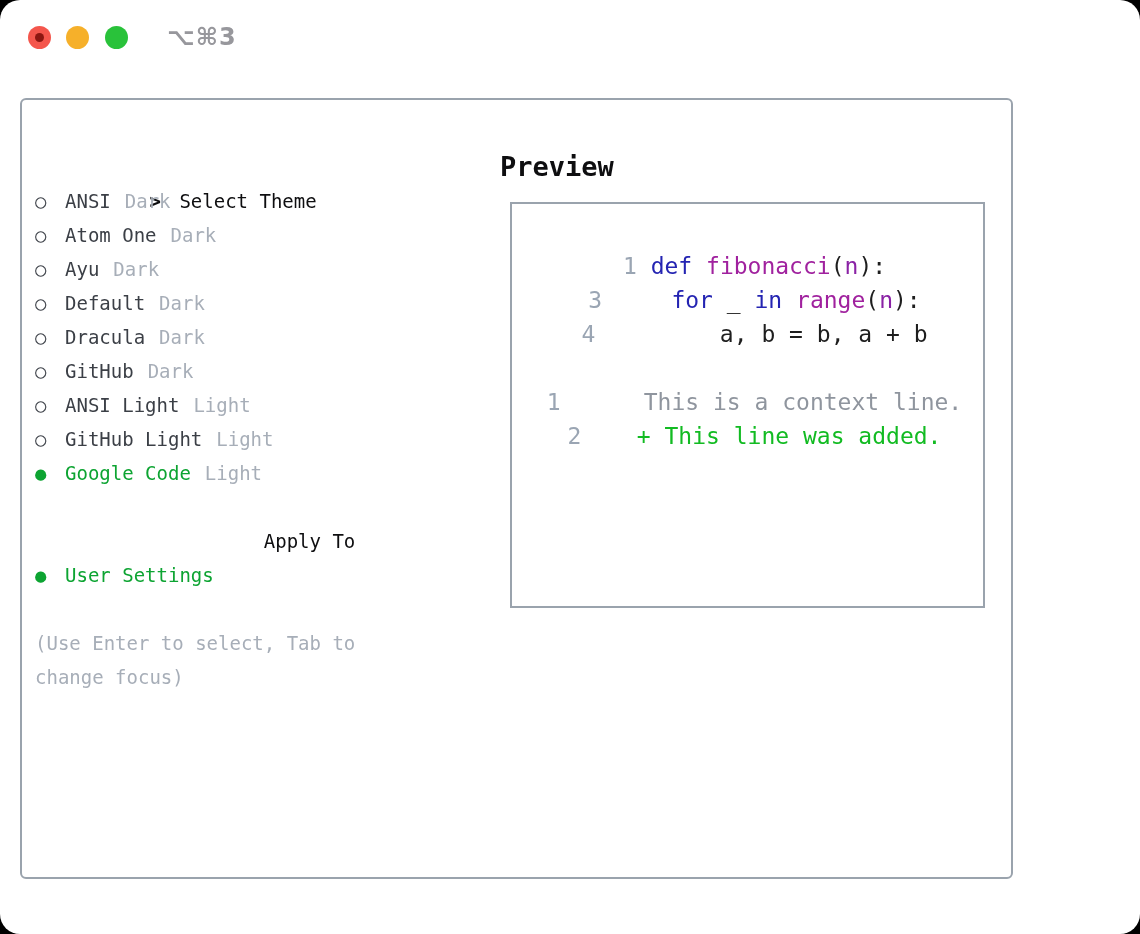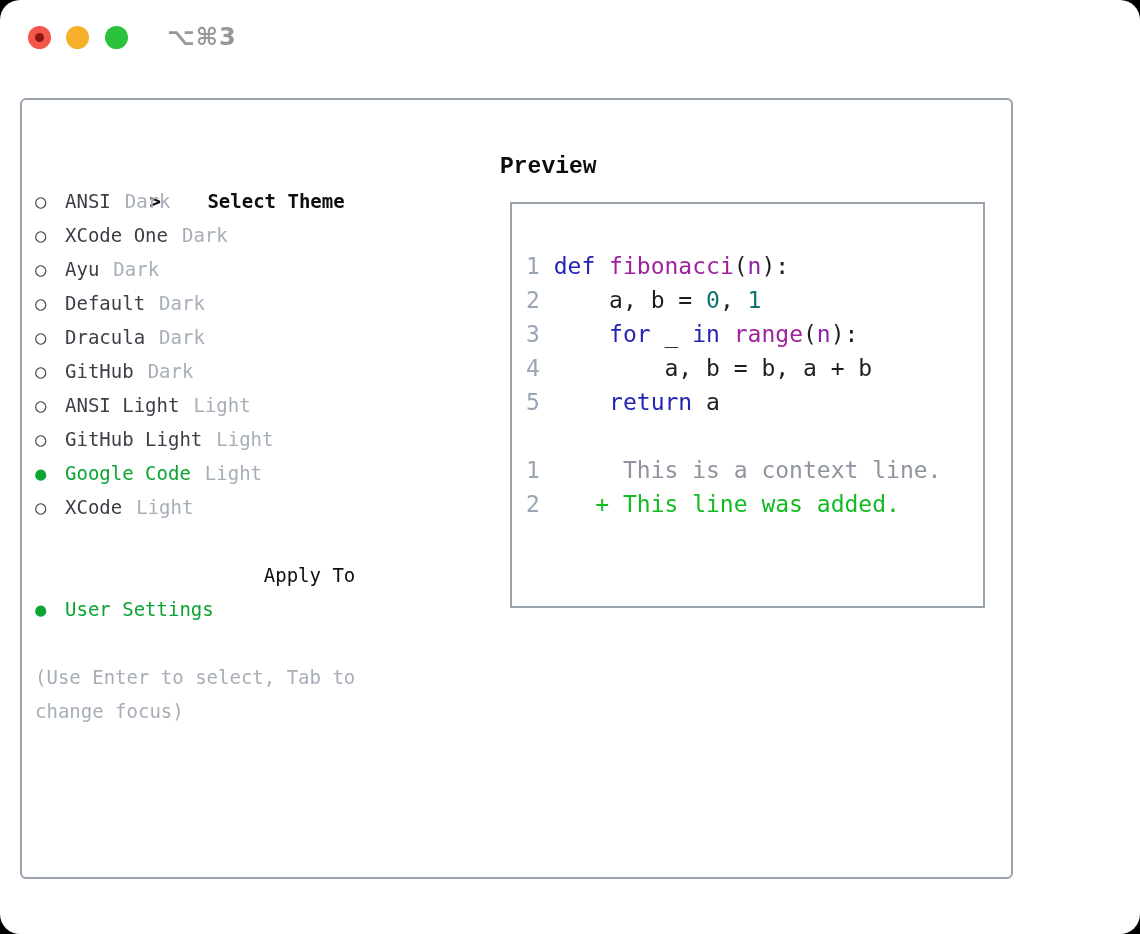--- a/index.html
+++ b/index.html
@@ -15,34 +15,34 @@
   .tl-green{left:105px;background:var(--tl-green);}
   .wtitle{position:absolute;left:167px;top:23px;font-family:"DejaVu Sans",sans-serif;
           font-size:24px;font-weight:600;color:var(--title-gray);letter-spacing:1px;}
   
   .panel{position:absolute;left:20px;top:98px;width:993px;height:781px;box-sizing:border-box;
          border:2px solid var(--border);border-radius:6px;background:#fff;}
   .leftcol{position:absolute;left:13px;top:50px;}
   .row{height:34px;line-height:34px;font-size:19px;white-space:pre;color:var(--name);}
   .pfx{display:inline-block;width:30px;color:var(--bullet);}
   .pfx.sel{color:var(--ui-green);}
-  .hdr{font-weight:bold;color:var(--header);margin-left:28px;}
+  .hdr{font-weight:normal;color:var(--header);}
   .bold{font-weight:bold;color:var(--header);}
   .nm{color:var(--name);}
   .nm.sel{color:var(--ui-green);}
   .variant{color:var(--muted);margin-left:14px;}
   .apply-hdr{color:var(--header);padding-left:30px;text-align:right;}
   .help{color:var(--muted);}
   .blank{height:34px;}
   
   .preview-hdr{position:absolute;left:478px;top:50px;height:34px;line-height:34px;
-               font-size:23px;font-weight:bold;color:var(--header);font-family:Liberation Mono, monospace;}
+               font-size:27px;font-weight:bold;color:var(--header);}
   .pbox{position:absolute;left:488px;top:102px;width:475px;height:406px;box-sizing:border-box;
         border:2px solid var(--border);background:#fff;overflow:hidden;
-        padding:45px 0 0 14px;}
+        padding:45px 0 0 14px;text-align:center;}
   .pline{height:34px;line-height:34px;font-size:23px;white-space:pre;}
   .tk-ln{color:var(--linenum);}
   .tk-kw{color:var(--kw);}
   .tk-fn{color:var(--fn);}
   .tk-pm{color:var(--pm);}
   .tk-nm{color:var(--numlit);}
   .tk-pl{color:var(--plain);}
   .tk-ctx{color:var(--ctx);}
   .tk-del{color:var(--del);}
   .tk-add{color:var(--add);}
@@ -63,49 +63,46 @@
     </div>
 
     <div class="panel">
 
       <div class="leftcol">
         <div class="row">
           <span class="pfx bold">&gt;</span><span class="hdr">Select Theme</span>
         </div>
         <div id="theme-list">
             <div class="row"><span class="pfx">○</span><span class="nm">ANSI</span><span class="variant">Dark</span></div>
-            <div class="row"><span class="pfx">○</span><span class="nm">XCode One</span><span class="variant">Dark</span></div>
+            <div class="row"><span class="pfx">○</span><span class="nm">Atom One</span><span class="variant">Dark</span></div>
             <div class="row"><span class="pfx">○</span><span class="nm">Ayu</span><span class="variant">Dark</span></div>
             <div class="row"><span class="pfx">○</span><span class="nm">Default</span><span class="variant">Dark</span></div>
             <div class="row"><span class="pfx">○</span><span class="nm">Dracula</span><span class="variant">Dark</span></div>
             <div class="row"><span class="pfx">○</span><span class="nm">GitHub</span><span class="variant">Dark</span></div>
             <div class="row"><span class="pfx">○</span><span class="nm">ANSI Light</span><span class="variant">Light</span></div>
             <div class="row"><span class="pfx">○</span><span class="nm">GitHub Light</span><span class="variant">Light</span></div>
             <div class="row"><span class="pfx sel">●</span><span class="nm sel">Google Code</span><span class="variant">Light</span></div>
-            <div class="row"><span class="pfx">○</span><span class="nm">XCode</span><span class="variant">Light</span></div>
           </div>
         <div class="blank"></div>
         <div class="row apply-hdr">Apply To</div>
         <div id="apply-list">
             <div class="row"><span class="pfx sel">●</span><span class="nm sel">User Settings</span></div>
           </div>
         <div class="blank"></div>
         <div id="help-lines">
             <div class="row help">(Use Enter to select, Tab to</div>
             <div class="row help">change focus)</div>
           </div>
       </div>
 
       <div class="preview-hdr">Preview</div>
       <div class="pbox" id="pbox">
           <div class="pline"><span class="tk-ln">1 </span><span class="tk-kw">def</span><span class="tk-pl"> </span><span class="tk-fn">fibonacci</span><span class="tk-pl">(</span><span class="tk-pm">n</span><span class="tk-pl">):</span></div>
-          <div class="pline"><span class="tk-ln">2 </span><span class="tk-pl">    a, b = </span><span class="tk-nm">0</span><span class="tk-pl">, </span><span class="tk-nm">1</span></div>
           <div class="pline"><span class="tk-ln">3 </span><span class="tk-pl">    </span><span class="tk-kw">for</span><span class="tk-pl"> _ </span><span class="tk-kw">in</span><span class="tk-pl"> </span><span class="tk-fn">range</span><span class="tk-pl">(</span><span class="tk-pm">n</span><span class="tk-pl">):</span></div>
           <div class="pline"><span class="tk-ln">4 </span><span class="tk-pl">        a, b = b, a + b</span></div>
-          <div class="pline"><span class="tk-ln">5 </span><span class="tk-pl">    </span><span class="tk-kw">return</span><span class="tk-pl"> a</span></div>
           <div class="pline"></div>
           <div class="pline"><span class="tk-ln">1 </span><span class="tk-ctx">     This is a context line.</span></div>
           <div class="pline"><span class="tk-ln">2 </span><span class="tk-add">   + This line was added.</span></div>
         </div>
 
     </div>
   </div>
 </div>
 
 </body></html>

